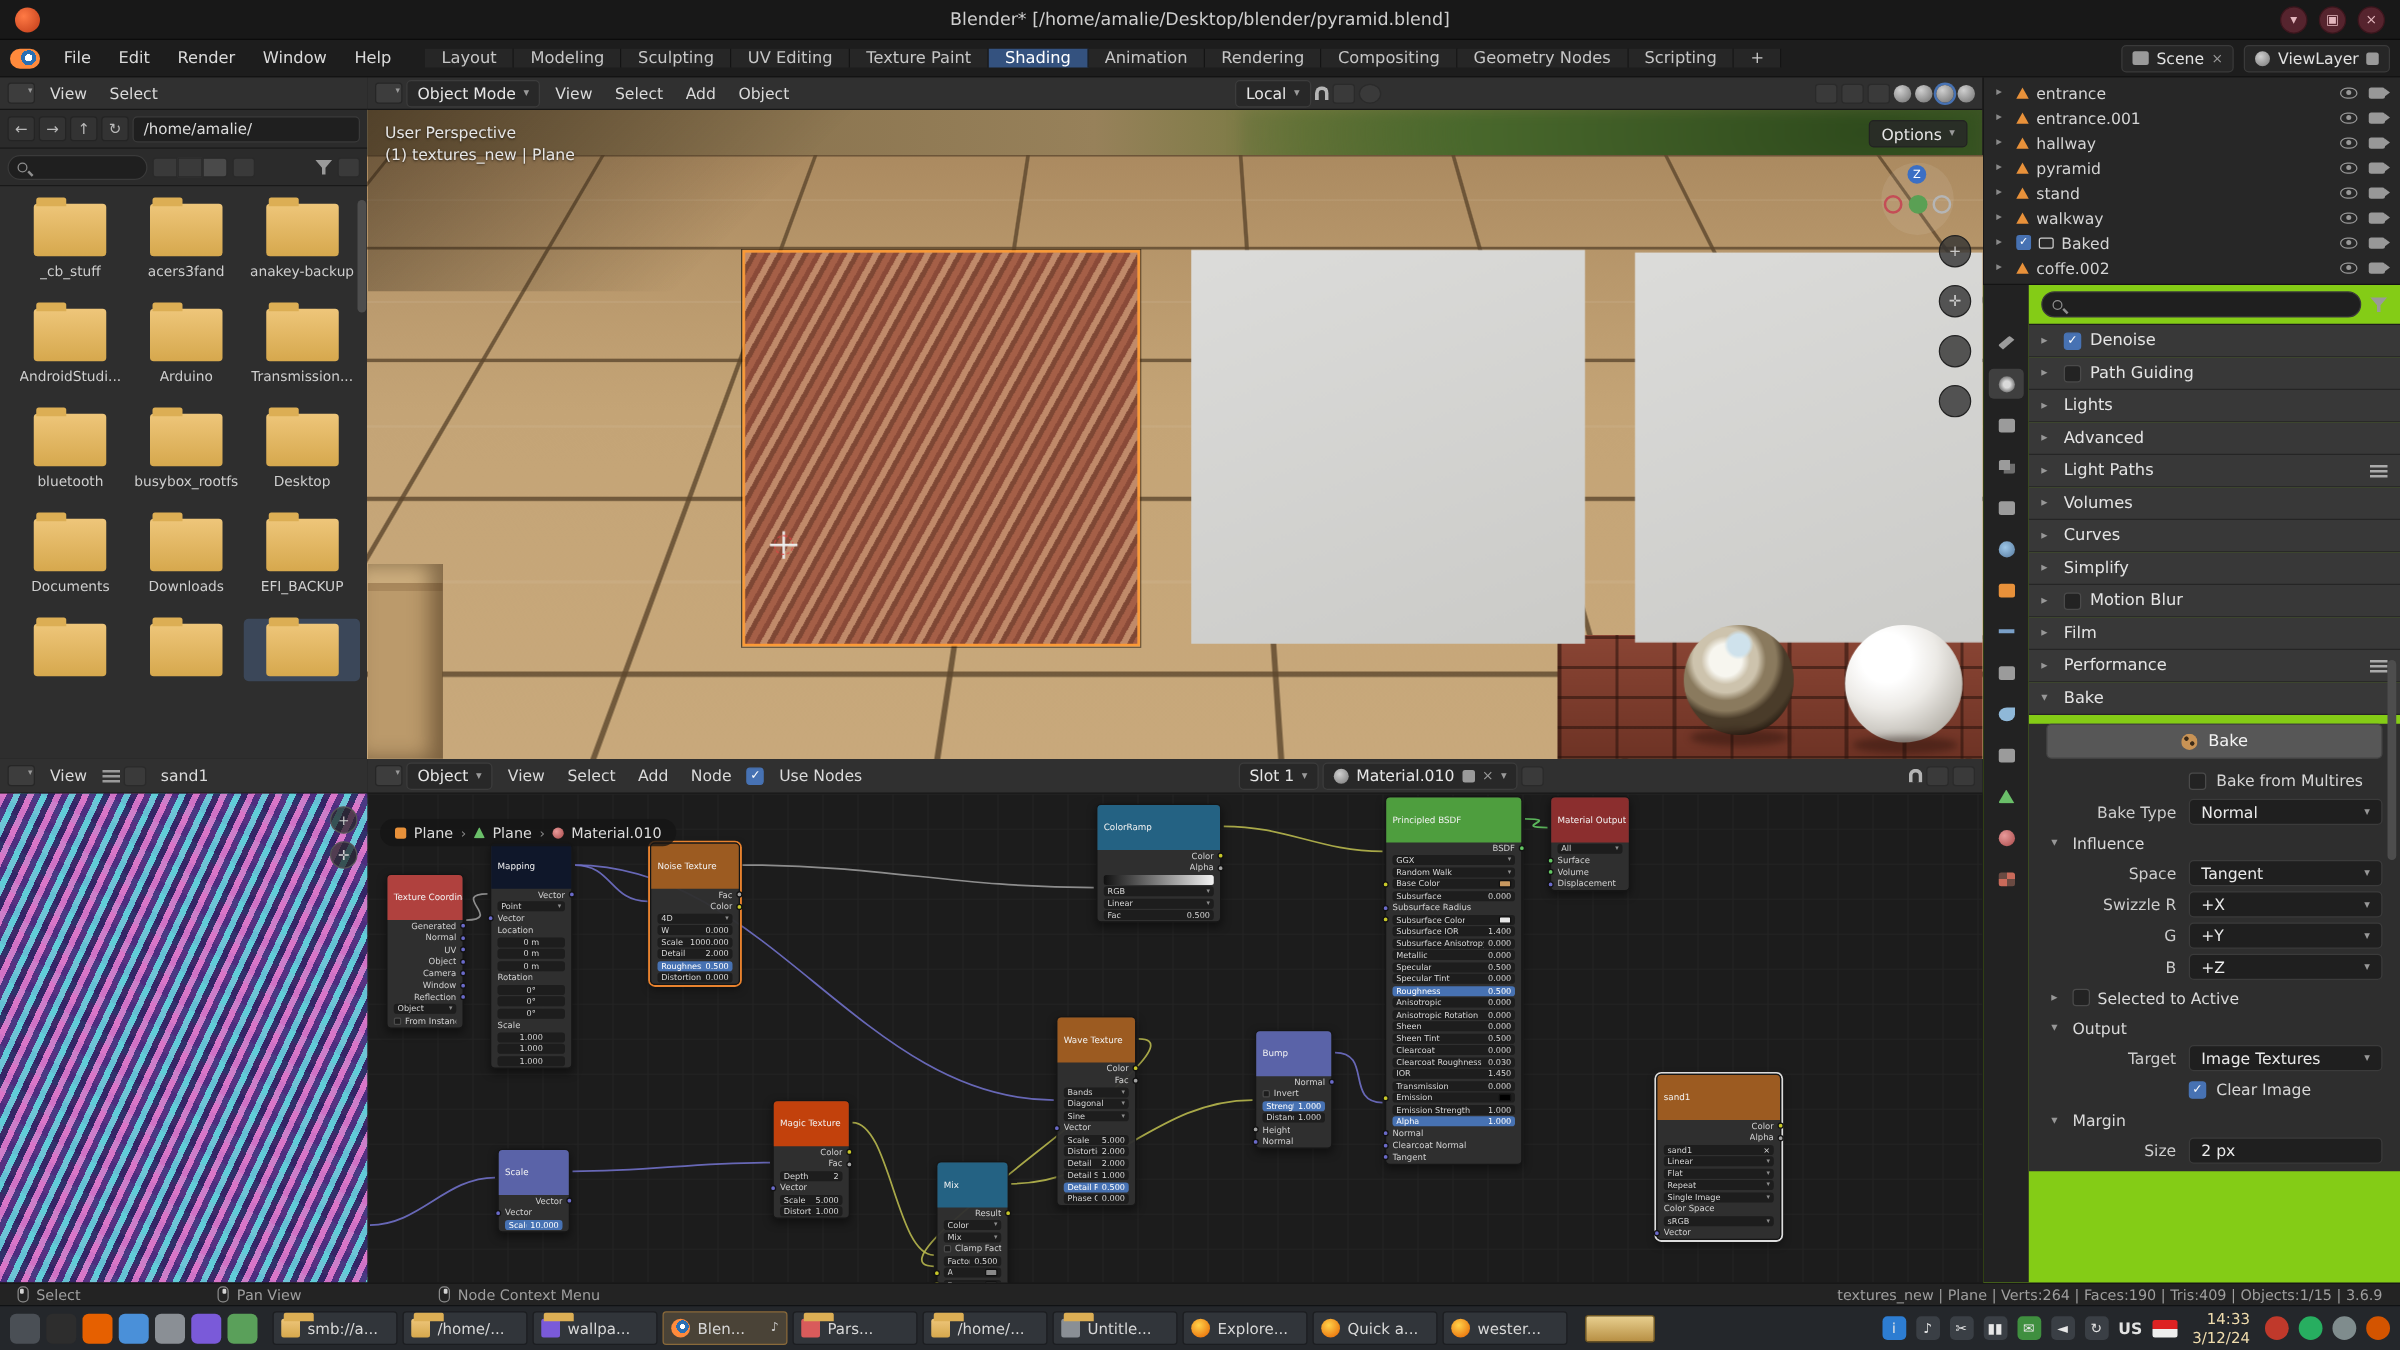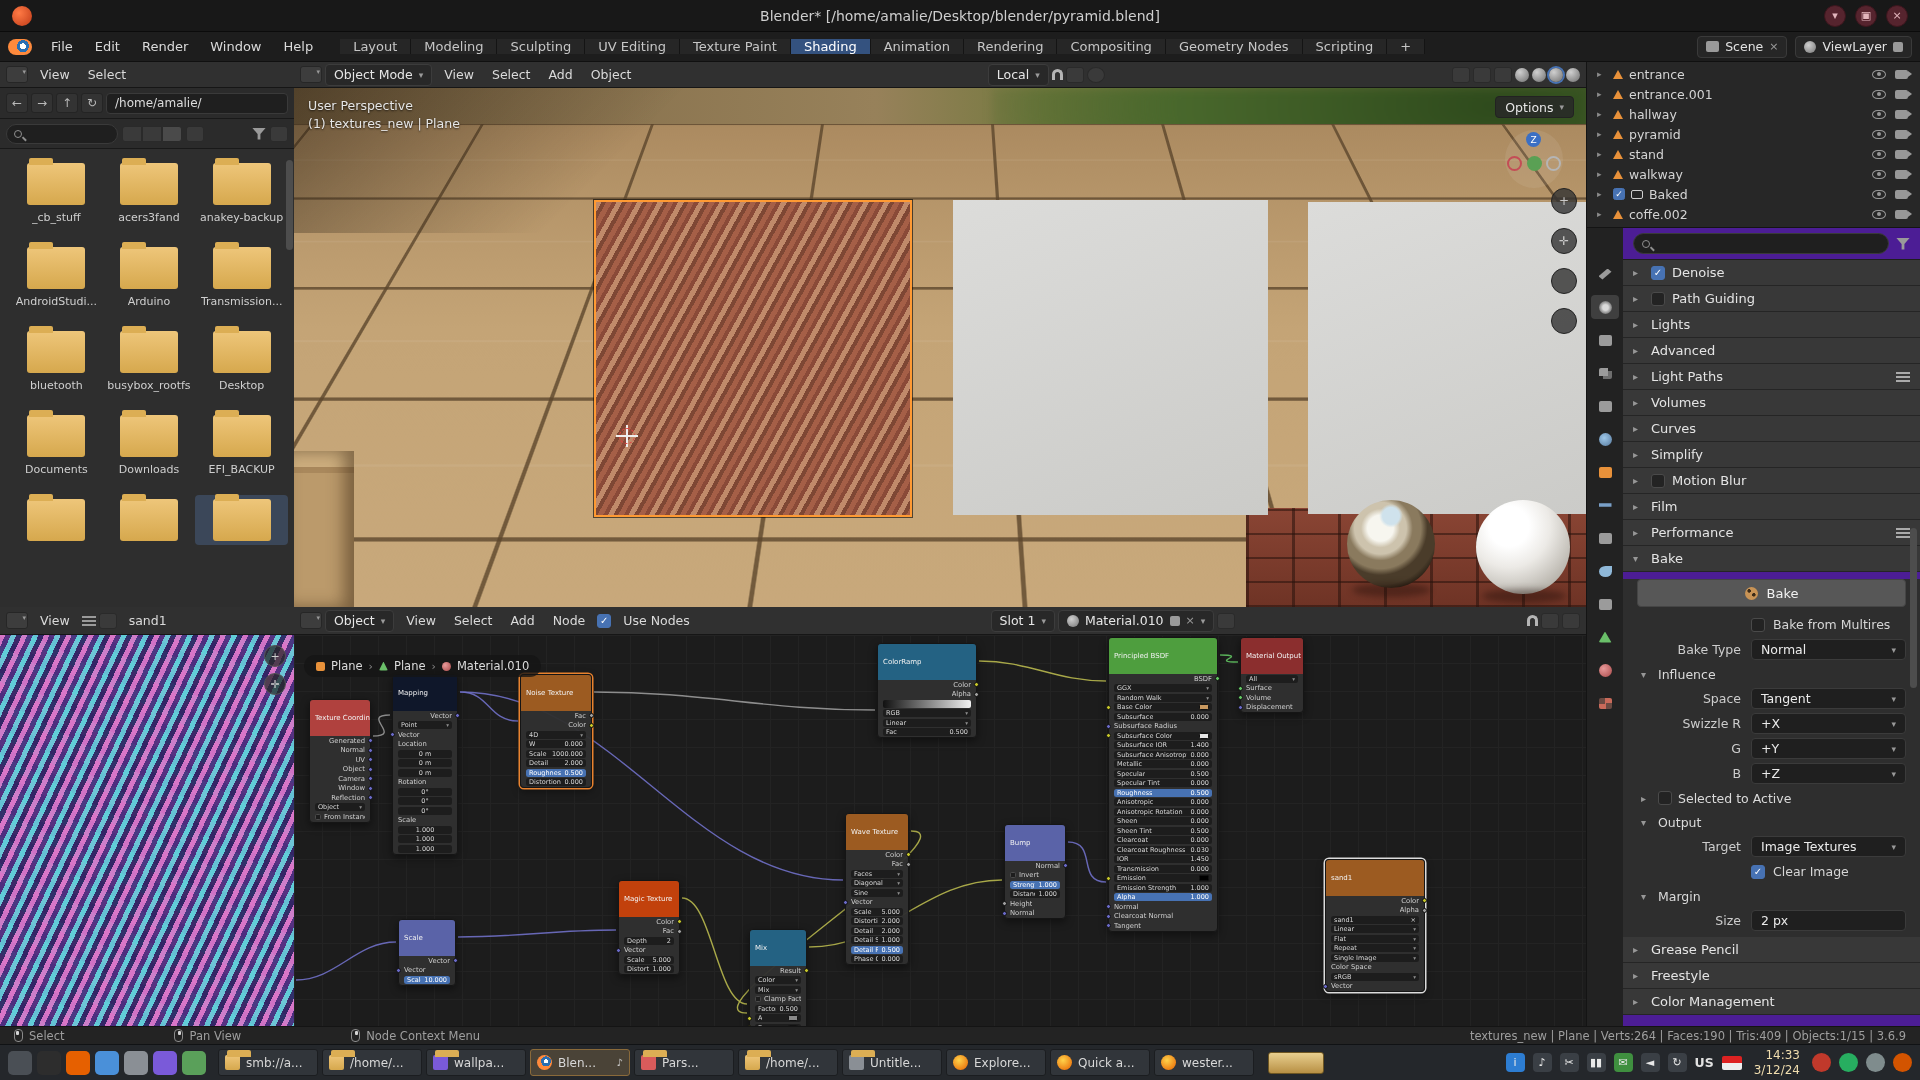--- a/index.html
+++ b/index.html
@@ -156,21 +156,21 @@
 .ol-right{margin-left:auto;display:flex;gap:9px;align-items:center}
 .eye{width:14px;height:9px;border:1.5px solid #989898;border-radius:50% / 60%;position:relative;flex:none}
 .eye::after{content:"";position:absolute;left:3.6px;top:1.2px;width:4px;height:4px;border-radius:50%;background:#989898}
 .cam{width:13px;height:9px;background:#989898;border-radius:2px;position:relative;flex:none;margin-right:4px}
 .cam::after{content:"";position:absolute;right:-4px;top:1.5px;border-left:4px solid #989898;border-top:3px solid transparent;border-bottom:3px solid transparent}
 .chkxs{width:12px;height:12px;border-radius:2.5px;background:#232323;border:1px solid #4a4a4a;position:relative;flex:none}
 .chkxs.on{background:#4772b3;border-color:#4772b3}
 .chkxs.on::after{content:"✓";position:absolute;inset:0;display:flex;align-items:center;justify-content:center;color:#fff;font-size:9px}
 
 
-.props{position:absolute;left:1586px;top:228px;width:334px;height:798px;background:#4c1d95;border-left:1px solid #141414;overflow:hidden}
+.props{position:absolute;left:1586px;top:228px;width:334px;height:798px;background:#84cc16;border-left:1px solid #141414;overflow:hidden}
 .pp-tabs{position:absolute;left:0;top:0;width:36px;height:100%;background:#222;display:flex;flex-direction:column;align-items:center;padding-top:34px;gap:9px}
 .pt{width:28px;height:24px;border-radius:4px;display:flex;align-items:center;justify-content:center}
 .pt.active{background:#3f3f3f}
 .pt i{display:block;width:13px;height:11px;background:#9b9b9b;border-radius:2px}
 .pt-tool i{background:#9b9b9b;clip-path:polygon(0 70%,70% 0,100% 30%,30% 100%)}
 .pt-render i{border-radius:50%;width:13px;height:13px;background:radial-gradient(circle at 50% 50%,#dadada 30%,#767676 72%)}
 .pt-view-layer i{background:linear-gradient(#9b9b9b,#9b9b9b) 0 0/9px 8px no-repeat,linear-gradient(#6e6e6e,#6e6e6e) 4px 3px/9px 8px no-repeat}
 .pt-world i{border-radius:50%;width:13px;height:13px;background:radial-gradient(circle at 40% 38%,#9ec7e8,#55789c)}
 .pt-object i{background:#e8913a}
 .pt-modifiers i{background:#7aa0c8;clip-path:polygon(0 35%,100% 35%,100% 65%,0 65%)}
@@ -658,21 +658,21 @@
           <div class="nh" style="background: rgb(156, 91, 33);">Wave Texture</div>
           <div class="nrow r">
             <span class="nlbl">Color</span>
             <span class="sock r" style="background: rgb(199, 199, 41);"></span>
           </div>
           <div class="nrow r">
             <span class="nlbl">Fac</span>
             <span class="sock r" style="background: rgb(161, 161, 161);"></span>
           </div>
           <div class="nrow">
-            <div class="nbox drop">Faces</div>
+            <div class="nbox drop">Bands</div>
           </div>
           <div class="nrow">
             <div class="nbox drop">Diagonal</div>
           </div>
           <div class="nrow">
             <div class="nbox drop">Sine</div>
           </div>
           <div class="nrow">
             <span class="sock l" style="background: rgb(106, 106, 201);"></span>
             <span class="nlbl">Vector</span>
@@ -1299,34 +1299,20 @@
           <span>Margin</span>
         </div>
         <div class="prow">
           <span class="pl">Size</span>
           <span class="pw num">
               <span>2 px</span>
             </span>
         </div>
       </div>
 
-      <div id="panels-bottom">
-          <div class="panel-h">
-            <span class="arr"></span>
-            <span class="ph-label">Grease Pencil</span>
-          </div>
-          <div class="panel-h">
-            <span class="arr"></span>
-            <span class="ph-label">Freestyle</span>
-          </div>
-          <div class="panel-h">
-            <span class="arr"></span>
-            <span class="ph-label">Color Management</span>
-          </div>
-        </div>
     </div>
     <div class="vscroll" style="right:3px;top:300px;height:160px"></div>
   </div>
 
   <div class="statusbar">
     <div style="display:flex;gap:110px" id="status-hints">
         <div class="hint">
           <span class="mouse l"></span>
           <span>Select</span>
         </div>

